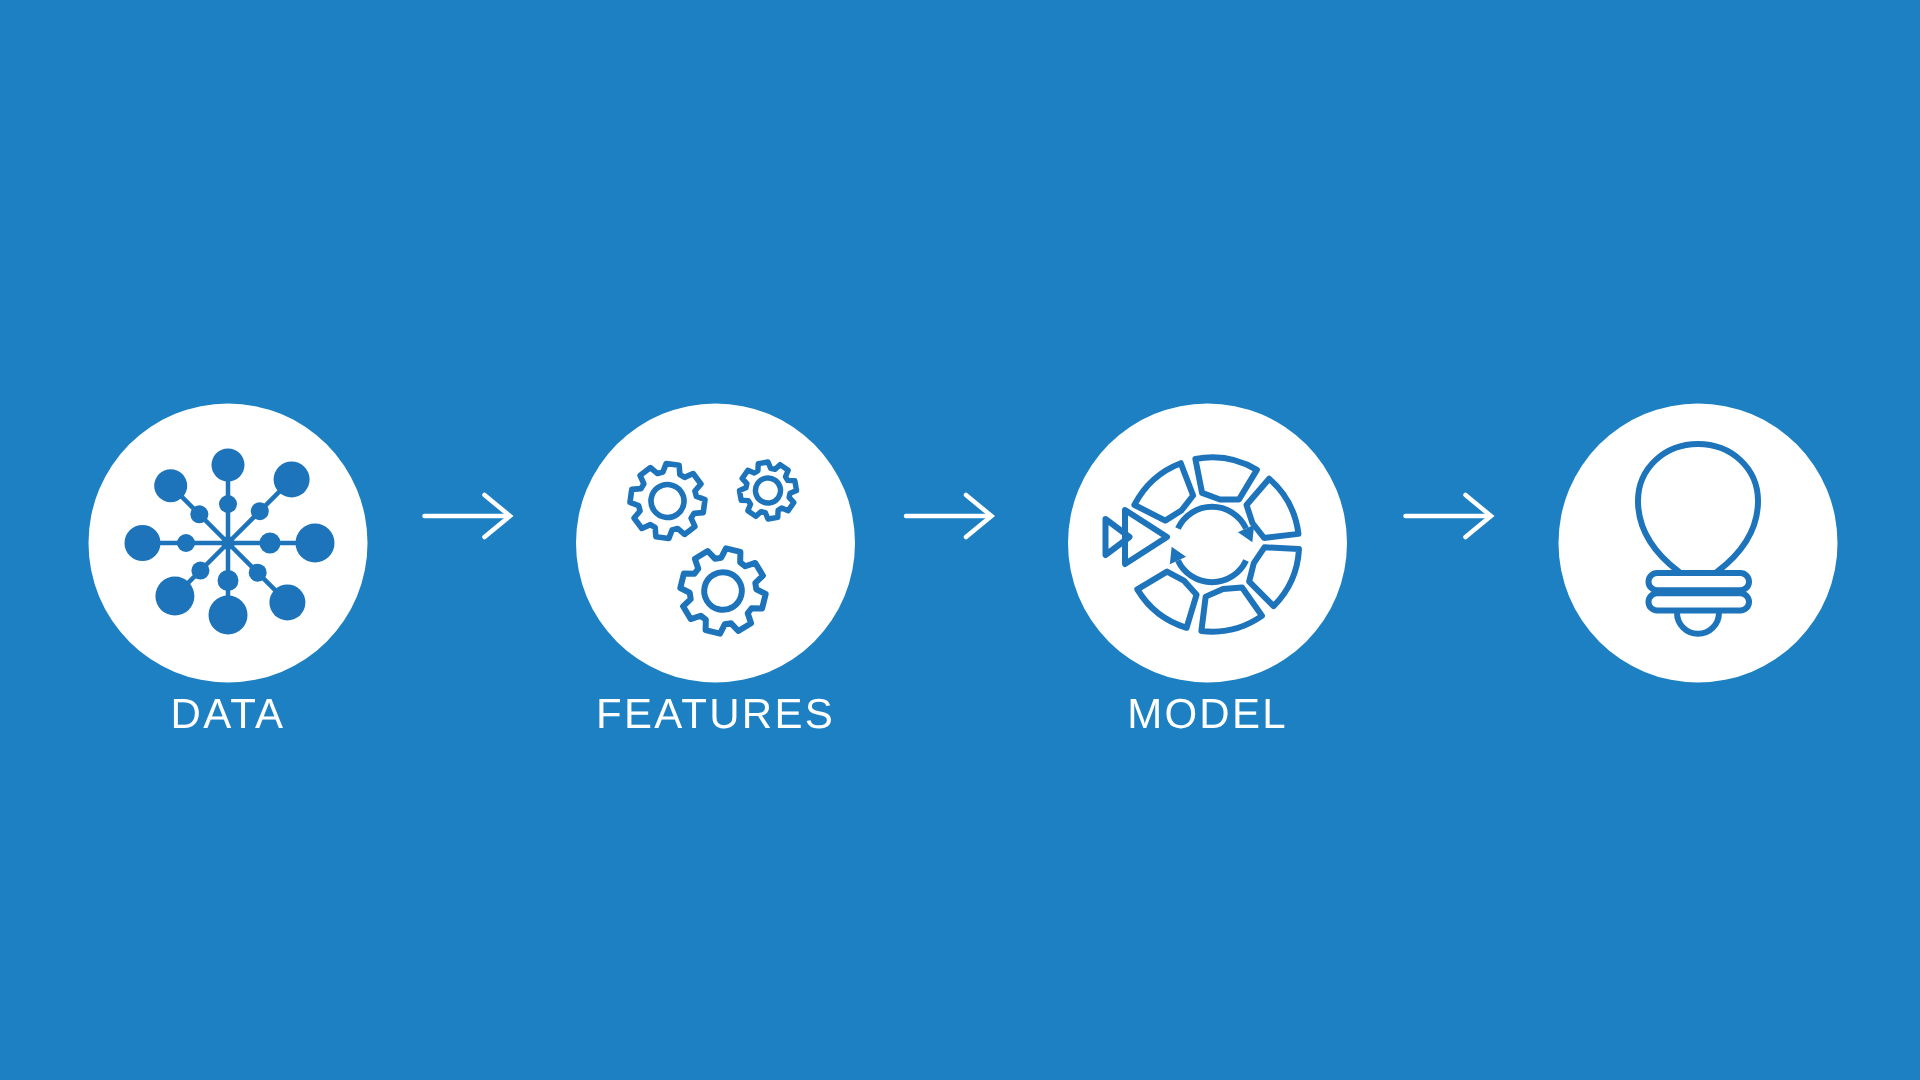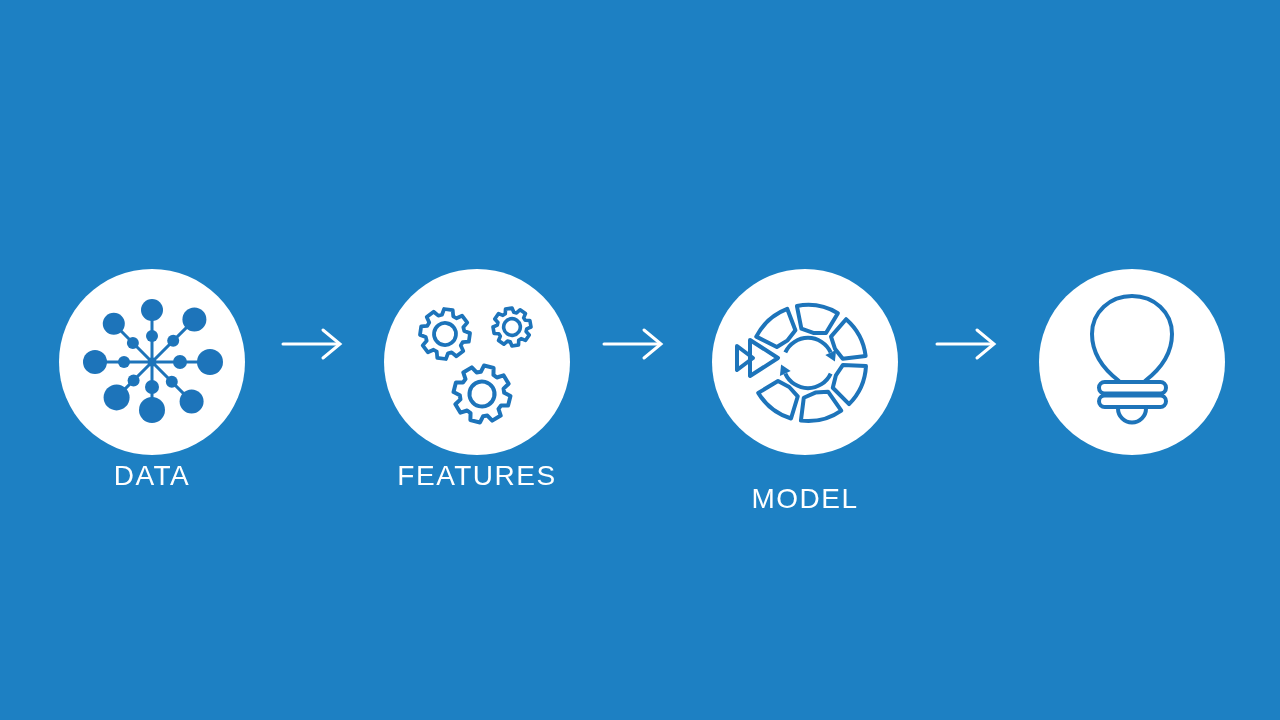--- a/index.html
+++ b/index.html
@@ -28,21 +28,21 @@
     letter-spacing: 1.5px;
     line-height: 30px;
   }
   .flow-arrow { position: absolute; top: 326px; }
   .c1 { left: 59px;  top: 269px; }
   .c2 { left: 384px; top: 269px; }
   .c3 { left: 712px; top: 269px; }
   .c4 { left: 1039px; top: 269px; }
   .l1 { left: 32px; }
   .l2 { left: 357px; }
-  .l3 { left: 685px; margin-top: 23px; }
+  .l3 { left: 685px; }
   .l4 { left: 1012px; }
   .a1 { left: 280px; }
   .a2 { left: 601px; }
   .a3 { left: 934px; }
 </style>
 </head>
 <body>
 
 <div class="slide">
 

